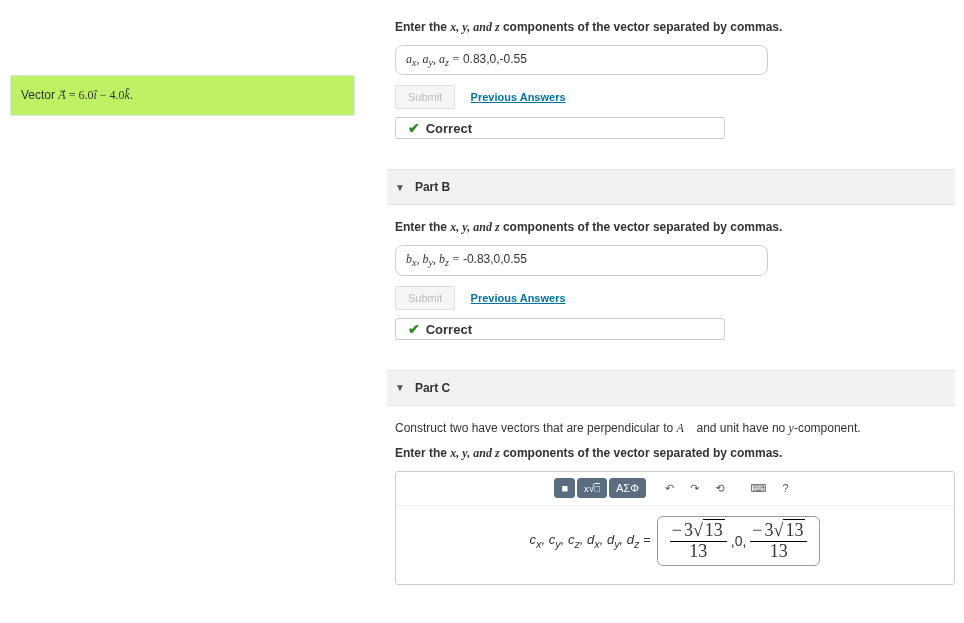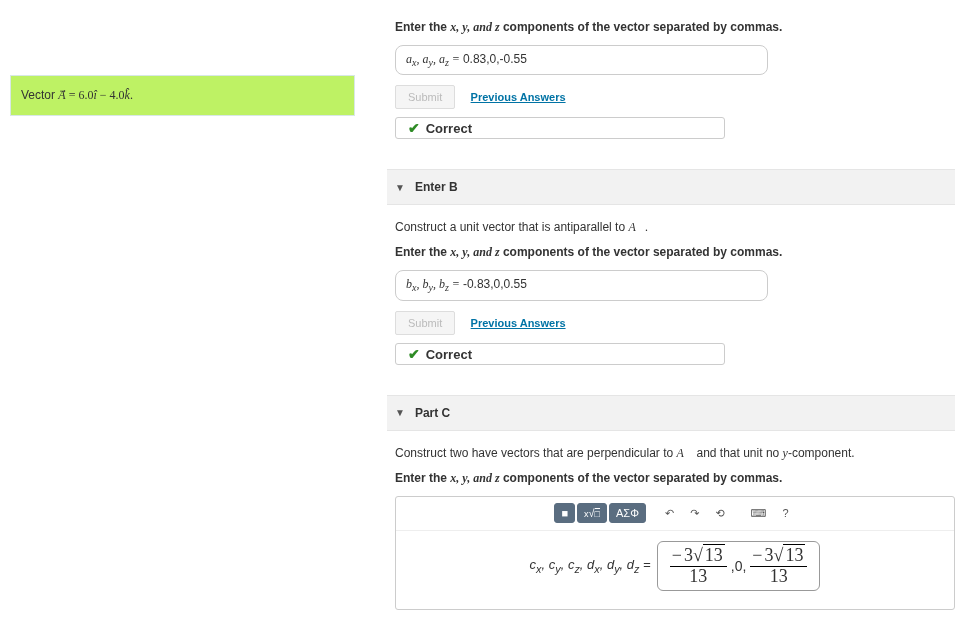--- a/index.html
+++ b/index.html
@@ -194,24 +194,21 @@
     <div class="btn-row">
       <span class="submit-btn">Submit</span>
       <span class="prev-link">Previous Answers</span>
     </div>
     <div class="correct-box">
       <span class="check">✔</span><span>Correct</span>
     </div>
 
     <div class="part-header">
       <span class="caret">▼</span>
-      <span>Enter B</span>
-    </div>
-    <div class="sub-prompt">
-      <span>Construct a unit vector that is antiparallel to </span><span class="mvar"><i>A</i>⃗.</span>
+      <span>Part B</span>
     </div>
     <div class="instruction">
       <span>Enter the </span><span class="var"><i>x</i>, <i>y</i>, and <i>z</i></span><span> components of the vector separated by commas.</span>
     </div>
     <div class="answer-row">
       <span class="sym"><i>b<sub>x</sub></i>, <i>b<sub>y</sub></i>, <i>b<sub>z</sub></i> = </span>
       <span class="val">-0.83,0,0.55</span>
     </div>
     <div class="btn-row">
       <span class="submit-btn">Submit</span>
@@ -219,21 +216,21 @@
     </div>
     <div class="correct-box">
       <span class="check">✔</span><span>Correct</span>
     </div>
 
     <div class="part-header">
       <span class="caret">▼</span>
       <span>Part C</span>
     </div>
     <div class="sub-prompt">
-      <span>Construct two have vectors that are perpendicular to </span><span class="mvar"><i>A</i>⃗</span><span> and that unit no </span><span class="mvar"><i>y</i></span><span>-component.</span>
+      <span>Construct two have vectors that are perpendicular to </span><span class="mvar"><i>A</i>⃗</span><span> and unit have no </span><span class="mvar"><i>y</i></span><span>-component.</span>
     </div>
     <div class="instruction">
       <span>Enter the </span><span class="var"><i>x</i>, <i>y</i>, and <i>z</i></span><span> components of the vector separated by commas.</span>
     </div>
 
     <div class="tool-frame">
       <div class="toolbar">
         <span class="tbtn sel">■</span>
         <span class="tbtn sel"><span style="font-size:9px;">x</span>√<span style="border-top:1px solid #fff;font-size:9px;">□</span></span>
         <span class="tbtn sel">ΑΣΦ</span>

